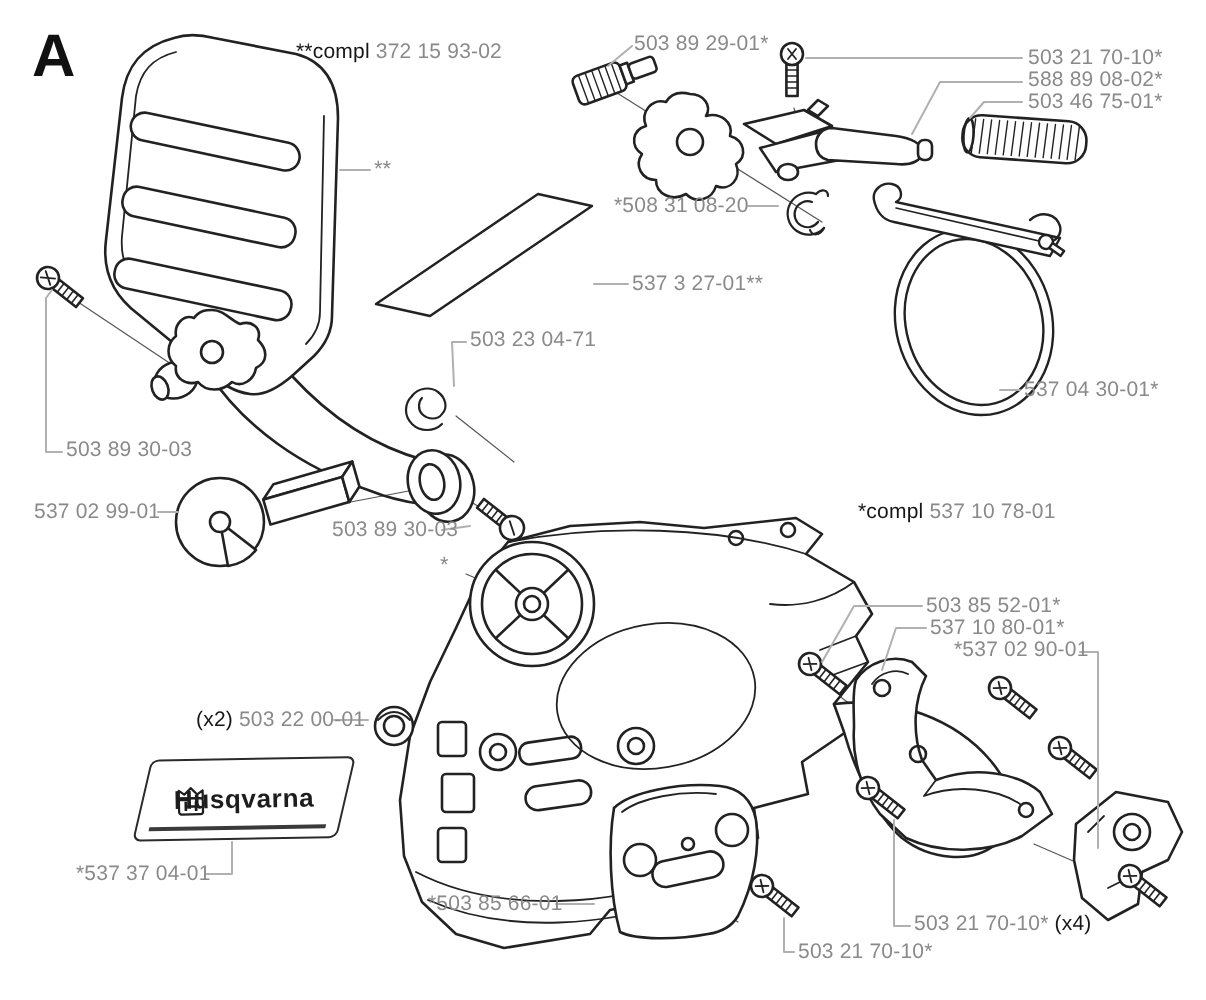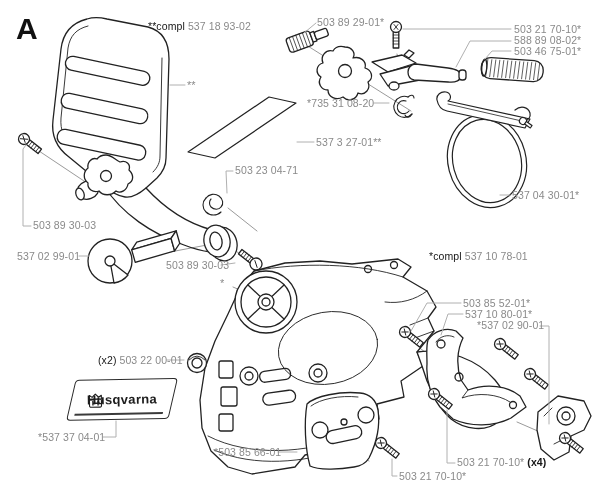--- a/index.html
+++ b/index.html
@@ -2,21 +2,21 @@
 <html><head>
 <meta charset="utf-8">
 <style>
   html,body{margin:0;padding:0;background:#fff;}
   .stage{position:relative;width:603px;height:500px;background:#ffffff;overflow:hidden;
          font-family:"Liberation Sans",sans-serif;}
   .stage svg{position:absolute;left:0;top:0;}
   .lbl{position:absolute;font-size:10.5px;line-height:11px;color:#8a8a8a;
        white-space:nowrap;letter-spacing:.1px;}
   .lbl .b{font-weight:400;color:#161616;margin-right:3px;}
-  .lbl .ba{font-weight:700;color:#161616;margin-left:3px;}
+  .lbl .ba{font-weight:400;color:#161616;margin-left:3px;}
   .section-letter{position:absolute;left:16px;top:13px;font-size:30px;font-weight:700;
        color:#111;line-height:32px;}
   .marker{position:absolute;font-size:11px;color:#8a8a8a;line-height:11px;}
   .decal{position:absolute;left:76px;top:378px;width:100px;height:39px;
        border:1.6px solid #2a2a2a;border-radius:4px;
        transform:skewX(-14deg) rotate(-1deg);transform-origin:top right;
        display:flex;align-items:center;justify-content:center;gap:4px;background:#fff;}
   .decal-inner{display:flex;align-items:center;gap:4px;transform:skewX(14deg);}
   .decal-text{font-size:13px;font-weight:700;color:#1d1d1d;letter-spacing:.3px;}
   .decal-bar{position:absolute;left:6%;bottom:4px;width:88%;height:2.5px;background:#3a3a3a;}
@@ -267,27 +267,27 @@
       <path d="M103,437 L116,437 L116,421"></path>
       <path d="M278,452 L297,452"></path>
       <path d="M455,463 L447,463 L447,410"></path>
       <path d="M397,476 L392,476 L392,459"></path>
     </g>
   </g>
 </svg>
 
 <div class="section-letter">A</div>
 
-<div class="lbl" style="left:148px;top:21px"><span class="b">**compl</span><span>537 18 93-02</span></div>
+<div class="lbl" style="left:148px;top:21px"><span class="b">**compl</span><span>372 15 93-02</span></div>
 <div class="marker" style="left:187px;top:80px">**</div>
 <div class="lbl" style="left:317px;top:17px">503 89 29-01*</div>
 <div class="lbl" style="left:514px;top:24px">503 21 70-10*</div>
 <div class="lbl" style="left:514px;top:35px">588 89 08-02*</div>
 <div class="lbl" style="left:514px;top:46px">503 46 75-01*</div>
-<div class="lbl" style="left:307px;top:98px">*735 31 08-20</div>
+<div class="lbl" style="left:307px;top:98px">*508 31 08-20</div>
 <div class="lbl" style="left:316px;top:137px">537 3 27-01**</div>
 <div class="lbl" style="left:235px;top:165px">503 23 04-71</div>
 <div class="lbl" style="left:512px;top:190px">537 04 30-01*</div>
 <div class="lbl" style="left:33px;top:220px">503 89 30-03</div>
 <div class="lbl" style="left:17px;top:251px">537 02 99-01</div>
 <div class="lbl" style="left:166px;top:260px">503 89 30-03</div>
 <div class="lbl" style="left:429px;top:251px"><span class="b">*compl</span><span>537 10 78-01</span></div>
 <div class="marker" style="left:220px;top:278px">*</div>
 <div class="lbl" style="left:463px;top:298px">503 85 52-01*</div>
 <div class="lbl" style="left:465px;top:309px">537 10 80-01*</div>

